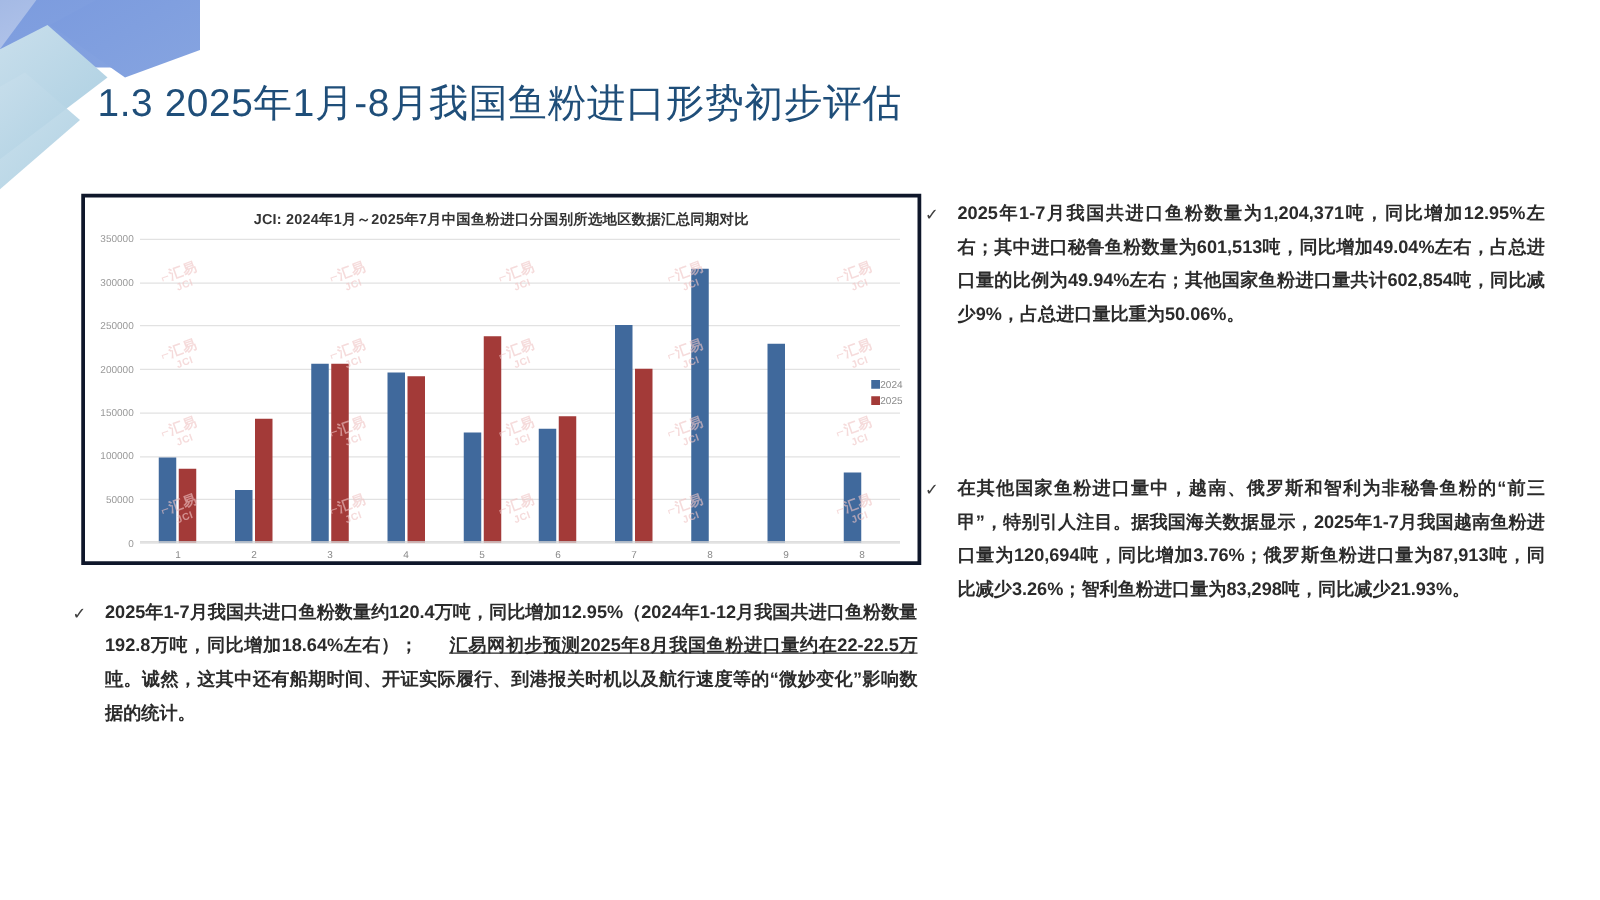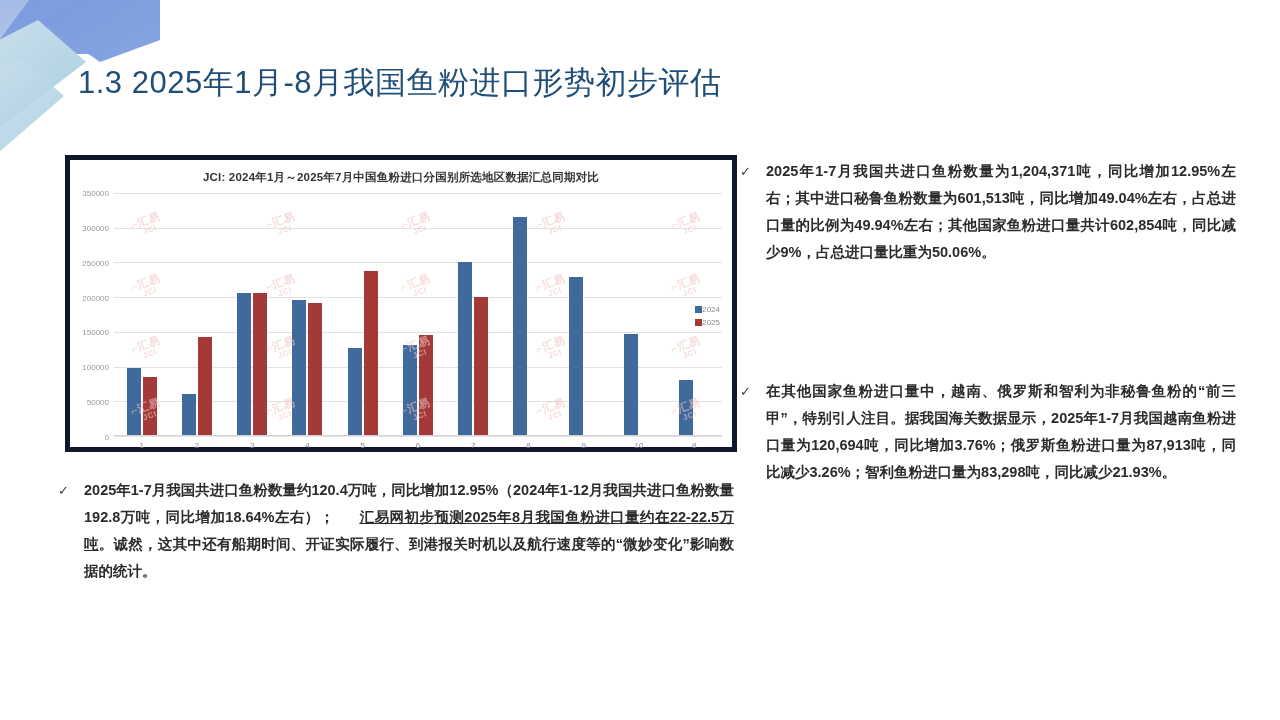--- a/index.html
+++ b/index.html
@@ -20,21 +20,21 @@
   #title {
     position: absolute; left: 78px; top: 62px;
     font-size: 31px; color: #1F4E79; letter-spacing: 0.5px;
     white-space: nowrap; font-weight: 400;
   }
 
   
   #chart-panel {
     position: absolute; left: 65px; top: 155px;
     width: 672px; height: 297px;
-    background: #ffffff; border: 5px solid #0f172a;
+    background: #ffffff; border: 3px solid #0f172a;
   }
   #chart-title {
     position: absolute; left: 0; right: 0; top: 10px;
     text-align: center; font-size: 11.5px; font-weight: bold;
     color: #333; letter-spacing: 0.2px;
   }
   #plot {
     position: absolute; left: 44px; top: 33px;
     width: 608px; height: 243px;
   }
@@ -212,25 +212,20 @@
           </div>
           <div class="cat">
             <div class="bar y2024" style="height: 90%;"></div>
             <div class="bar y2025" style="visibility: hidden; height: 0px;"></div>
             <div class="xtick">8</div>
           </div>
           <div class="cat">
             <div class="bar y2024" style="height: 65.4286%;"></div>
             <div class="bar y2025" style="visibility: hidden; height: 0px;"></div>
             <div class="xtick">9</div>
-          </div>
-          <div class="cat">
-            <div class="bar y2024" style="height: 42%;"></div>
-            <div class="bar y2025" style="visibility: hidden; height: 0px;"></div>
-            <div class="xtick">10</div>
           </div>
           <div class="cat">
             <div class="bar y2024" style="height: 22.8571%;"></div>
             <div class="bar y2025" style="visibility: hidden; height: 0px;"></div>
             <div class="xtick">8</div>
           </div>
         </div>
       <div id="xaxis"></div>
     <div class="wm" style="left: 18px; top: 22px;">⌐汇易<small>JCI</small></div>
         <div class="wm" style="left: 153px; top: 22px;">⌐汇易<small>JCI</small></div>

